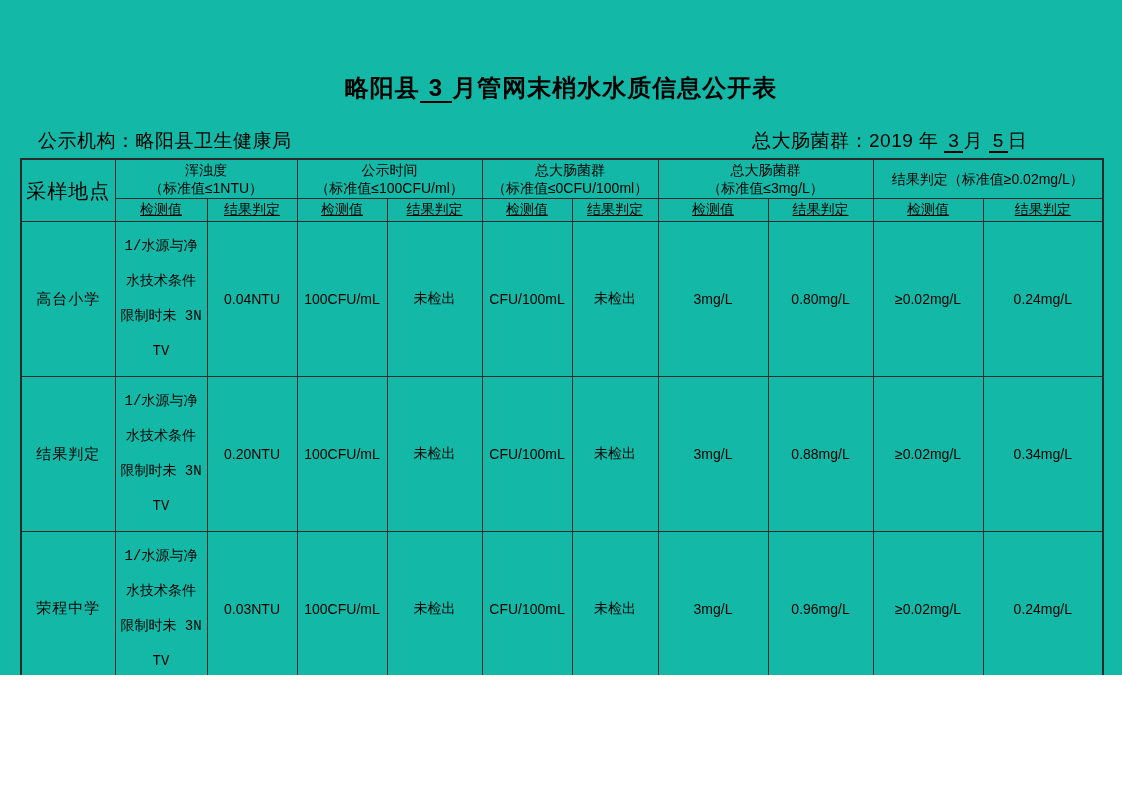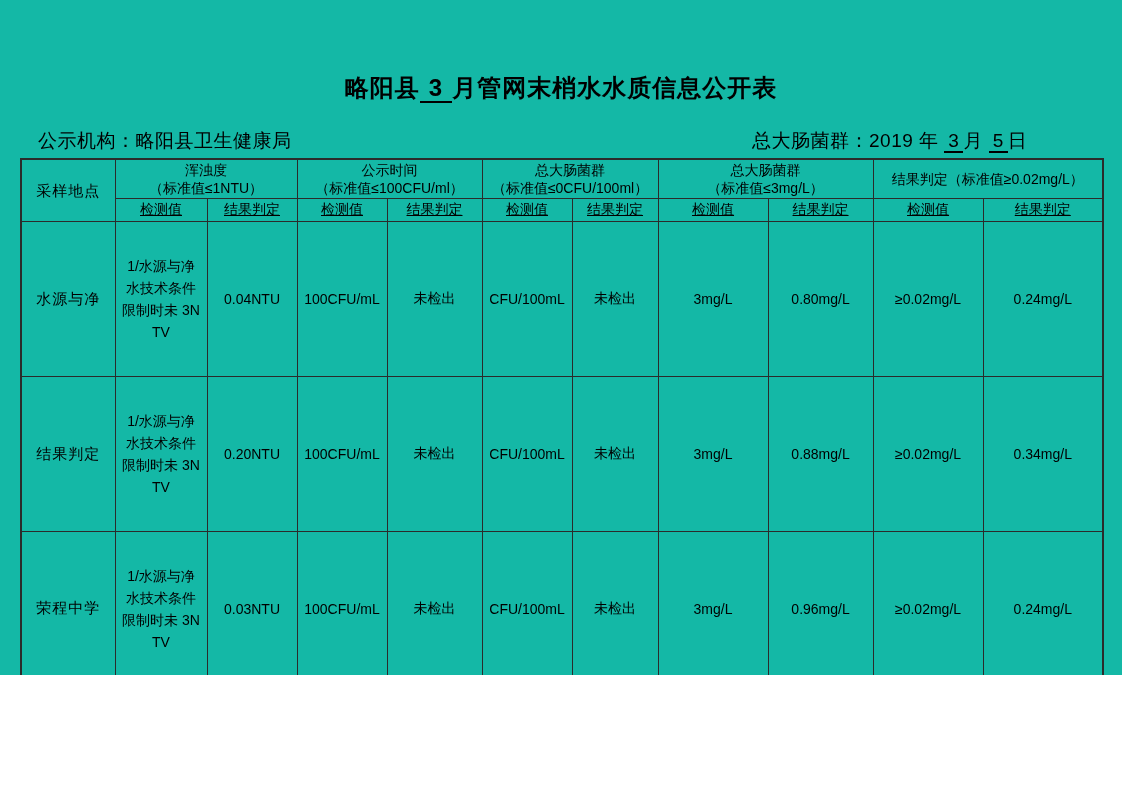--- a/index.html
+++ b/index.html
@@ -63,26 +63,27 @@
     text-align: center;
     vertical-align: middle;
     font-weight: normal;
     padding: 0;
     font-size: 14px;
     overflow: hidden;
   }
   tr.group-row th { height: 38px; line-height: 18px; }
   tr.sub-row th { height: 22px; text-decoration: underline; }
   tr.data-row { height: 155px; }
-  th.corner { font-size: 15px; letter-spacing: 1px; }
+  th.corner { font-size: 20px; letter-spacing: 1px; }
   td.site { font-size: 15px; letter-spacing: 1px; }
   td.note {
     white-space: pre-line;
-    line-height: 22px;
+    line-height: 35px;
     font-size: 14px;
+    font-family: Liberation Mono, monospace;
   }
   .page-number {
     position: absolute;
     top: 706px;
     left: 36px;
     font-size: 17px;
     letter-spacing: 1px;
   }
 </style>
 </head>
@@ -139,21 +140,21 @@
         <th>检测值</th>
         <th>结果判定</th>
         <th>检测值</th>
         <th>结果判定</th>
         <th>检测值</th>
         <th>结果判定</th>
       </tr>
     </thead>
     <tbody>
       <tr class="data-row">
-        <td class="site">水源与净</td>
+        <td class="site">高台小学</td>
         <td class="note">1/水源与净
 水技术条件
 限制时未 3N
 TV</td>
         <td>0.04NTU</td>
         <td>100CFU/mL</td>
         <td>未检出</td>
         <td>CFU/100mL</td>
         <td>未检出</td>
         <td>3mg/L</td>

